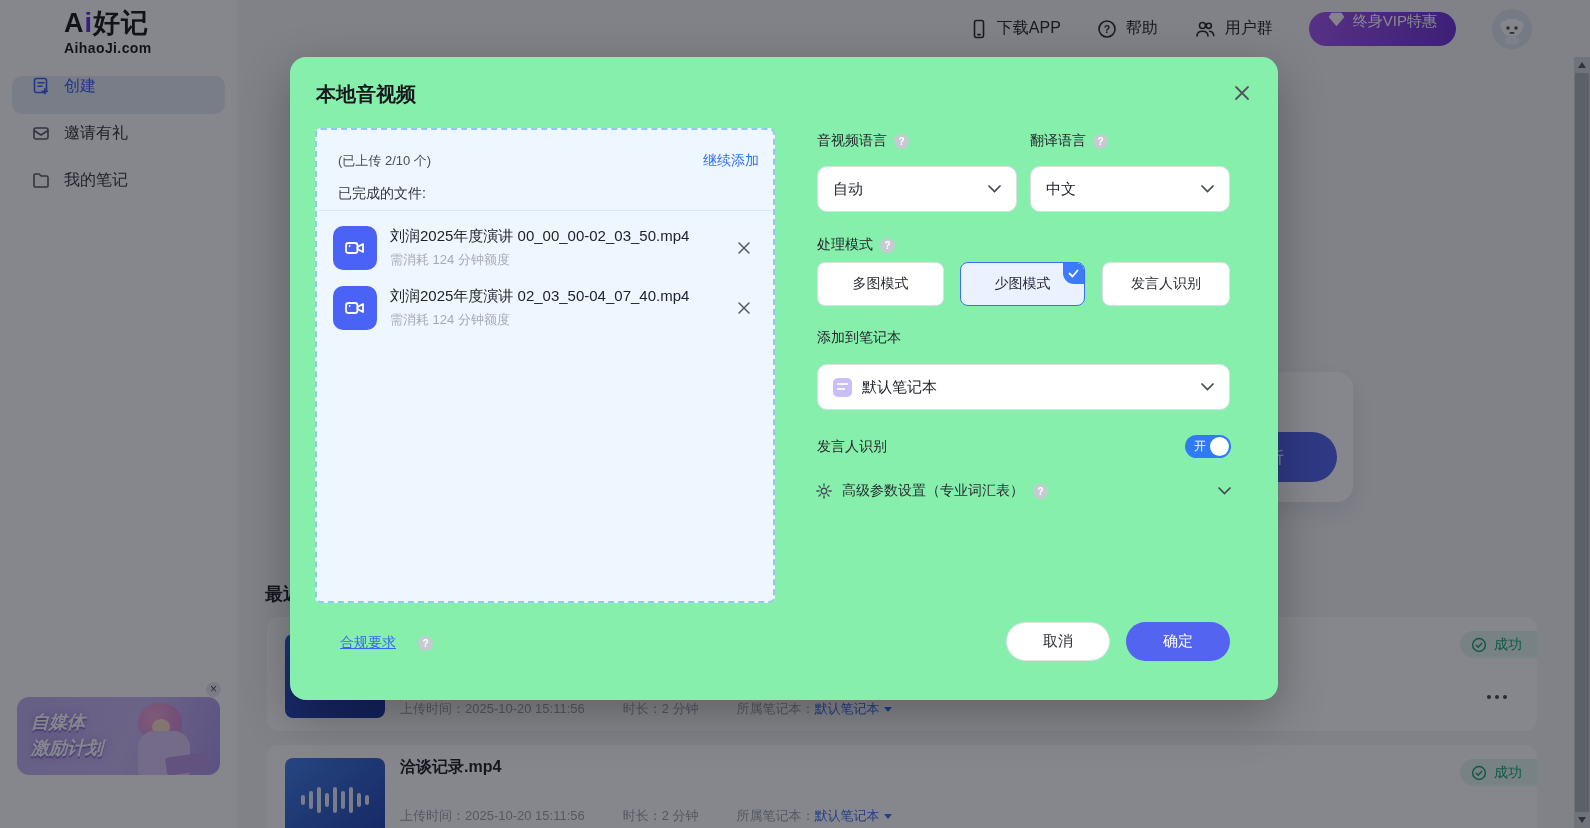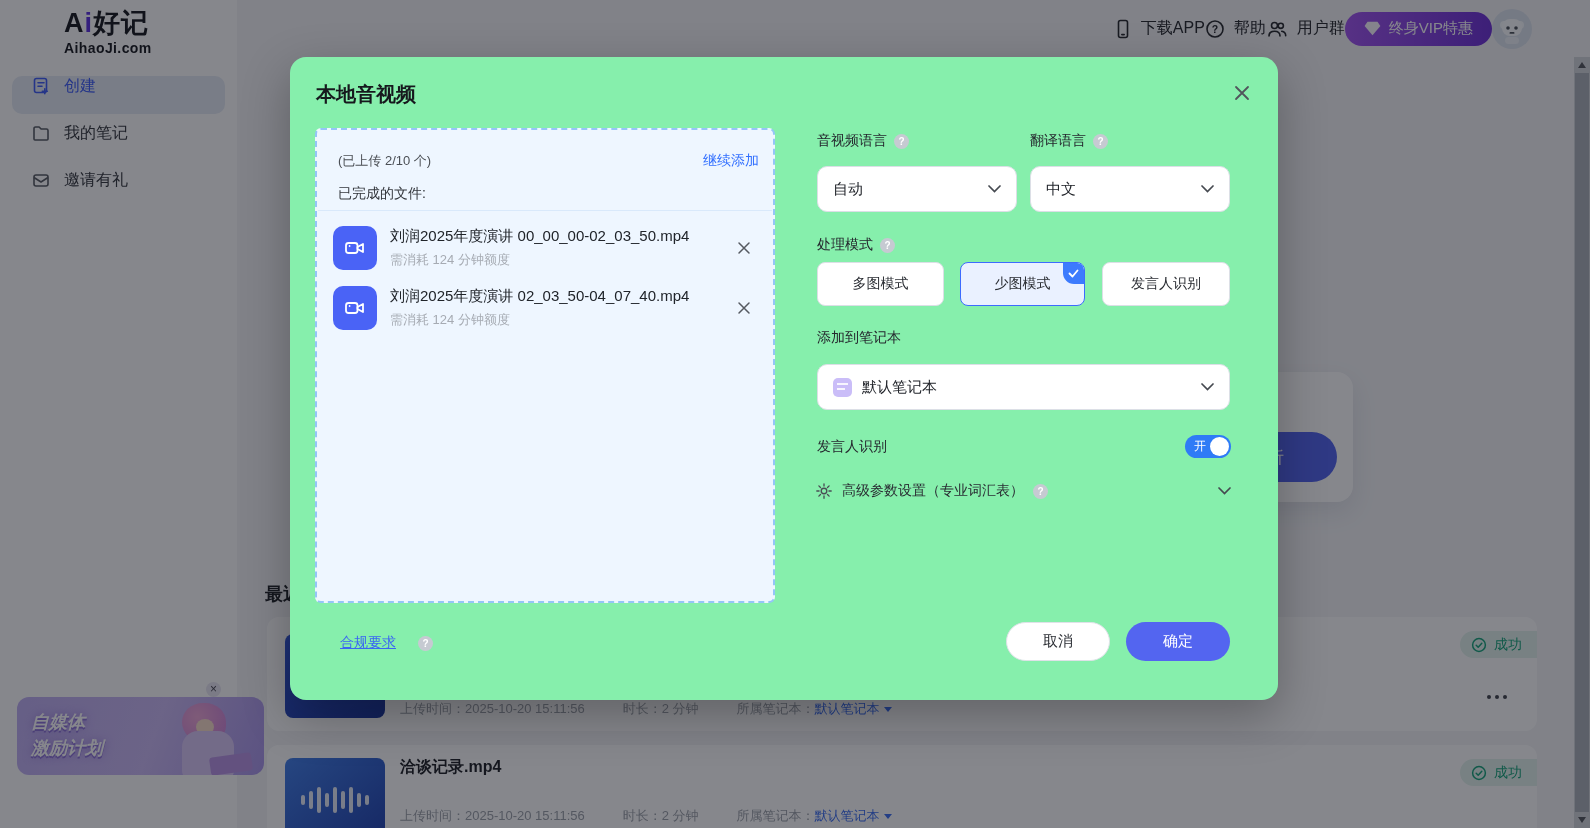--- a/index.html
+++ b/index.html
@@ -15,37 +15,37 @@
   .logo-main{font-size:27px;font-weight:bold;color:#15171c;letter-spacing:1px;}
   .logo-i{color:#5b2ee0;}
   .logo-sub{font-size:14px;font-weight:bold;color:#15171c;margin-top:4px;letter-spacing:.4px;}
   .menu{position:absolute;top:76px;left:12px;right:12px;}
   .menu-item{display:flex;gap:13px;height:38px;padding:0 19px;border-radius:10px;
     font-size:16px;color:#33363c;margin-bottom:9px;}
   .menu-item.active{background:#e4eaf4;color:#3c5bf6;}
   .menu-item.active svg{stroke:#3c5bf6;}
   .menu-icon{width:20px;height:20px;}
   .promo{position:absolute;left:17px;top:697px;width:203px;height:78px;border-radius:12px;
-    background:linear-gradient(110deg,#beaef2 0%,#cab8f4 55%,#a995ea 100%);overflow:hidden;padding-left:44px;}
+    background:linear-gradient(110deg,#beaef2 0%,#cab8f4 55%,#a995ea 100%);overflow:hidden;}
   .promo-text{position:absolute;left:14px;top:12px;font-size:18px;font-weight:bold;font-style:italic;
     color:#fff;line-height:1.45;text-shadow:0 2px 0 #8a6fd6,0 0 8px rgba(110,70,190,.55);}
   .promo-girl-hair{position:absolute;right:38px;top:6px;width:44px;height:40px;border-radius:50% 50% 45% 55%;
     background:radial-gradient(circle at 35% 35%,#efa6d6,#c97fd8);}
   .promo-girl-face{position:absolute;right:50px;top:22px;width:18px;height:16px;border-radius:50%;background:#f8dcc9;}
   .promo-girl-body{position:absolute;right:30px;top:34px;width:52px;height:48px;border-radius:16px 16px 8px 8px;
     background:#d9c6f6;}
   .promo-laptop{position:absolute;right:12px;top:58px;width:42px;height:18px;border-radius:3px;
     background:#b893e4;transform:rotate(-8deg);}
   .promo-close{position:absolute;left:206px;top:682px;width:15px;height:15px;border-radius:50%;
     background:#e9e6f2;color:#4a4a55;font-size:12px;line-height:15px;text-align:center;z-index:2;}
   .topnav{position:absolute;left:237px;top:0;right:16px;height:57px;display:flex;align-items:center;
-    justify-content:flex-end;padding-right:42px;}
+    justify-content:flex-end;gap:36px;padding-right:42px;}
   .nav-item{display:flex;align-items:center;gap:9px;font-size:16px;color:#24262b;}
   .nav-item svg{stroke:#24262b;}
-  .vip-btn{height:34px;padding:0 19px;border-radius:17px;display:flex;align-items:center;gap:8px;
+  .vip-btn{height:34px;padding:0 19px;border-radius:17px;display:flex;align-items:flex-start;gap:8px;
     background:linear-gradient(90deg,#a052ef 0%,#6c2fd6 100%);color:#fff;font-size:15px;}
   .avatar{width:40px;height:40px;border-radius:50%;background:#dde4ee;position:relative;}
   
   .section-title{position:absolute;left:265px;top:582px;font-size:18px;font-weight:bold;color:#1d2025;z-index:1;}
   .parse-card{position:absolute;left:1105px;top:372px;width:248px;height:130px;background:#fff;
     border-radius:16px;box-shadow:0 10px 26px rgba(30,40,80,.10);z-index:1;}
   .parse-btn{position:absolute;right:16px;bottom:20px;width:140px;height:50px;border-radius:25px;
     background:#5063ee;color:#fff;font-size:17px;display:flex;align-items:center;justify-content:center;}
   .row-card{position:absolute;left:267px;width:1270px;background:#fff;border-radius:12px;z-index:1;}
   .row1{top:617px;height:114px;}
@@ -142,30 +142,30 @@
     <div class="menu-item active">
       <svg class="menu-icon" viewBox="0 0 20 20" fill="none" stroke="#565a61" stroke-width="1.6" stroke-linecap="round">
         <rect x="3.5" y="2.5" width="12" height="14" rx="2"></rect>
           <path d="M7 6.8h6M7 10.2h4"></path>
           <path d="M13.8 12.8v5M11.3 15.3h5"></path>
       </svg>
       <span>创建</span>
     </div>
     <div class="menu-item">
       <svg class="menu-icon" viewBox="0 0 20 20" fill="none" stroke="#565a61" stroke-width="1.6" stroke-linejoin="round">
-        <path d="M3 16V5.5A1.5 1.5 0 0 1 4.5 4h3.6l2 2h5.4A1.5 1.5 0 0 1 17 7.5V16a1 1 0 0 1-1 1H4a1 1 0 0 1-1-1z"></path>
-      </svg>
-      <span>我的笔记</span>
+        <rect x="3" y="5" width="14" height="11" rx="2"></rect>
+          <path d="M3 7.5l7 4.5 7-4.5"></path>
+      </svg>
+      <span>邀请有礼</span>
     </div>
     <div class="menu-item">
       <svg class="menu-icon" viewBox="0 0 20 20" fill="none" stroke="#565a61" stroke-width="1.6" stroke-linejoin="round">
-        <rect x="3" y="5" width="14" height="11" rx="2"></rect>
-          <path d="M3 7.5l7 4.5 7-4.5"></path>
-      </svg>
-      <span>邀请有礼</span>
+        <path d="M3 16V5.5A1.5 1.5 0 0 1 4.5 4h3.6l2 2h5.4A1.5 1.5 0 0 1 17 7.5V16a1 1 0 0 1-1 1H4a1 1 0 0 1-1-1z"></path>
+      </svg>
+      <span>我的笔记</span>
     </div>
   </div>
 
   <div class="promo">
     <div class="promo-girl-hair"></div>
     <div class="promo-girl-face"></div>
     <div class="promo-girl-body"></div>
     <div class="promo-laptop"></div>
     <div class="promo-text">
       <div>自媒体</div>

